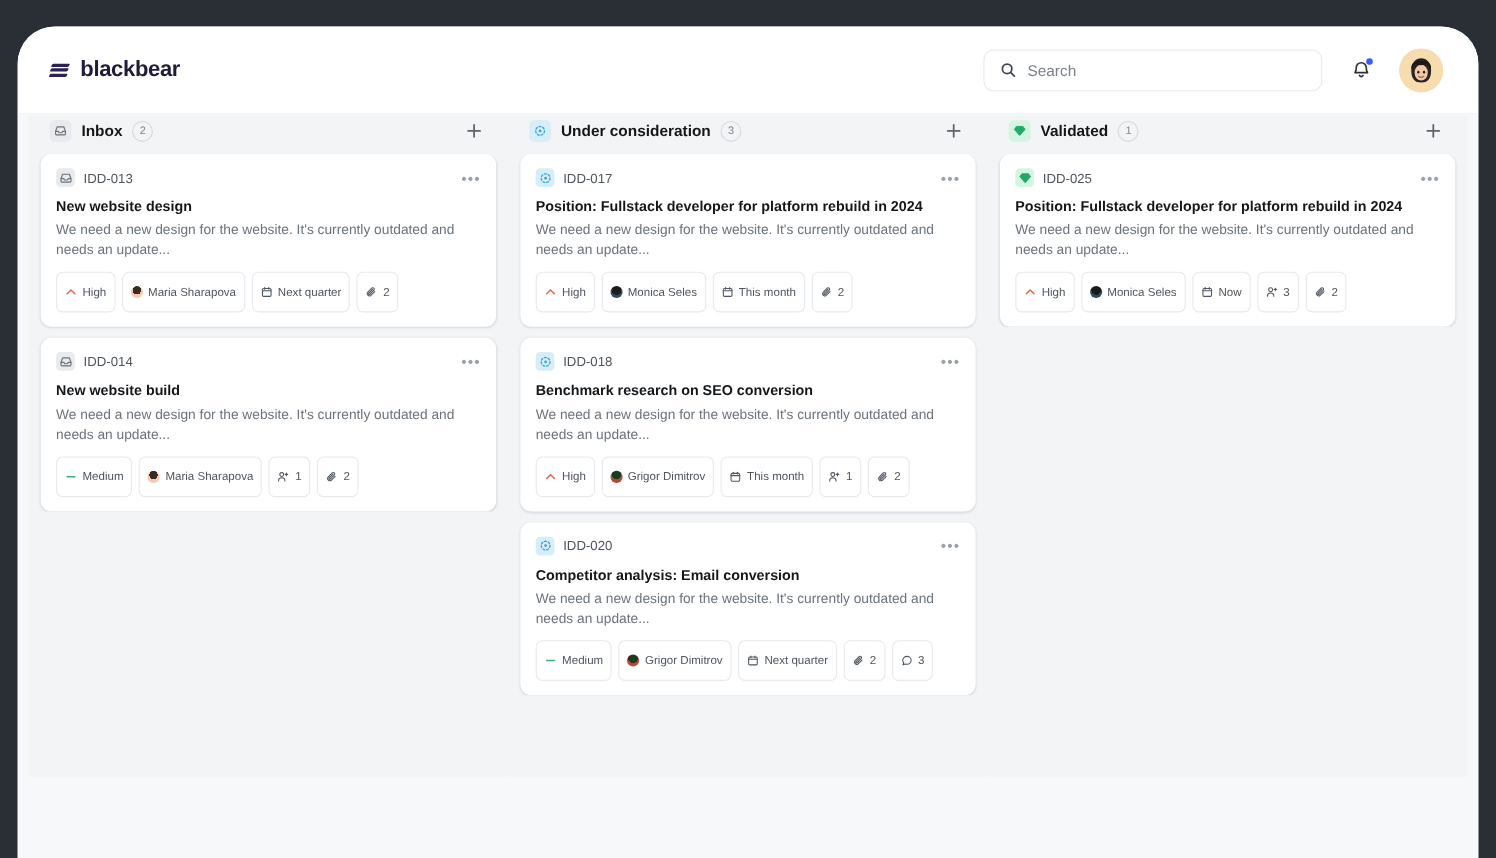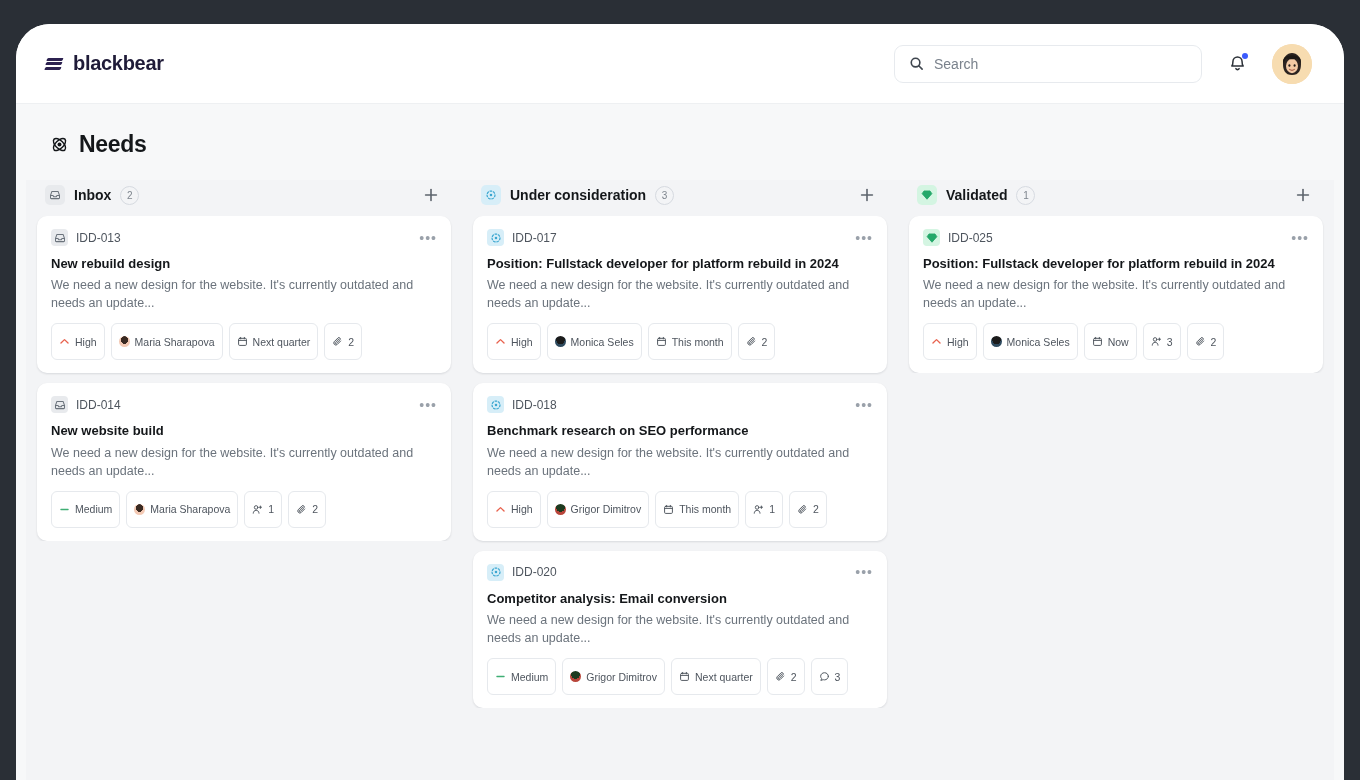--- a/index.html
+++ b/index.html
@@ -296,30 +296,20 @@
           <ellipse cx="17.4" cy="21.6" rx="1.05" ry="1.25" fill="#241c18"></ellipse>
           <ellipse cx="22.6" cy="21.6" rx="1.05" ry="1.25" fill="#241c18"></ellipse>
           <path d="M17.6 25.4q2.4 1.9 4.8 0" stroke="#a8654f" stroke-width="1.1" fill="none" stroke-linecap="round"></path>
         </svg>
       </div>
     </div>
   </div>
 
   <div class="page-body">
 
-    <div class="page-title">
-      <span>
-        <svg width="19" height="19" viewBox="0 0 20 20" fill="none" stroke="#14171a" stroke-width="1.5">
-          <circle cx="10" cy="10" r="2.1" fill="#14171a" stroke="none"></circle>
-          <ellipse cx="10" cy="10" rx="8" ry="4.2" transform="rotate(45 10 10)"></ellipse>
-          <ellipse cx="10" cy="10" rx="8" ry="4.2" transform="rotate(-45 10 10)"></ellipse>
-        </svg>
-      </span>
-      <h1>Needs</h1>
-    </div>
 
     <div class="board" id="board">
         <div class="column">
           <div class="col-header">
             <span class="col-chip chip-gray">
               <svg class="ic-inbox" width="12" height="12" viewBox="0 0 16 16" fill="none" stroke="#6b737c" stroke-width="1.4" stroke-linejoin="round" stroke-linecap="round">
     <path d="M2 8.6 3.9 3.2h8.2L14 8.6v3.2a1 1 0 0 1-1 1H3a1 1 0 0 1-1-1z"></path>
                 <path d="M2 8.6h3.4l.9 1.6h3.4l.9-1.6H14"></path>
   </svg>
             </span>
@@ -337,21 +327,21 @@
               <div class="card-top">
                 <span class="card-chip chip-gray">
                   <svg class="ic-inbox" width="12" height="12" viewBox="0 0 16 16" fill="none" stroke="#6b737c" stroke-width="1.4" stroke-linejoin="round" stroke-linecap="round">
     <path d="M2 8.6 3.9 3.2h8.2L14 8.6v3.2a1 1 0 0 1-1 1H3a1 1 0 0 1-1-1z"></path>
                     <path d="M2 8.6h3.4l.9 1.6h3.4l.9-1.6H14"></path>
   </svg>
                 </span>
                 <span class="card-id">IDD-013</span>
                 <span class="card-menu">•••</span>
               </div>
-              <div class="card-title">New rebuild design</div>
+              <div class="card-title">New website design</div>
               <div class="card-desc">We need a new design for the website. It's currently outdated and needs an update...</div>
               <div class="badges">
                 <span class="badge">
                   <span>
                     <svg class="ic-chevup" width="11" height="11" viewBox="0 0 14 14" fill="none" stroke="#e8614d" stroke-width="1.7" stroke-linecap="round" stroke-linejoin="round">
     <polyline points="2.5,9 7,4.6 11.5,9"></polyline>
   </svg>
                   </span>
                   <span>High</span>
                 </span>
@@ -498,21 +488,21 @@
               <div class="card-top">
                 <span class="card-chip chip-blue">
                   <svg class="ic-loader" width="12" height="12" viewBox="0 0 16 16" fill="none" stroke="#3aa6d0" stroke-width="1.6" stroke-linecap="round">
     <circle cx="8" cy="8" r="5.3" stroke-dasharray="2.3 2.3"></circle>
                     <circle cx="8" cy="8" r="1.7" fill="#3aa6d0" stroke="none"></circle>
   </svg>
                 </span>
                 <span class="card-id">IDD-018</span>
                 <span class="card-menu">•••</span>
               </div>
-              <div class="card-title">Benchmark research on SEO performance</div>
+              <div class="card-title">Benchmark research on SEO conversion</div>
               <div class="card-desc">We need a new design for the website. It's currently outdated and needs an update...</div>
               <div class="badges">
                 <span class="badge">
                   <span>
                     <svg class="ic-chevup" width="11" height="11" viewBox="0 0 14 14" fill="none" stroke="#e8614d" stroke-width="1.7" stroke-linecap="round" stroke-linejoin="round">
     <polyline points="2.5,9 7,4.6 11.5,9"></polyline>
   </svg>
                   </span>
                   <span>High</span>
                 </span>

